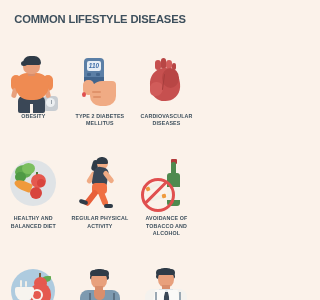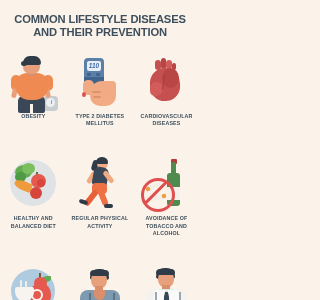--- a/index.html
+++ b/index.html
@@ -151,21 +151,20 @@
   .d2-lapR{width:10px;height:22px;background:#fbfaf8;left:34px;top:28px;transform:skewX(13deg);}
   .d2-stl{width:22px;height:17px;border:2px solid #9aa8b3;border-top:none;border-radius:0 0 12px 12px;left:19px;top:30px;}
 </style>
 </head>
 <body>
 
 <div id="infographic">
 
   <div class="title">
     <span class="ln">COMMON LIFESTYLE DISEASES</span>
-    <span class="ln">AND THEIR PREVENTION</span>
   </div>
 
   <div class="grid">
 
     <div class="row row1">
 
       <div class="cell">
         <div class="art">
           <i class="ob-scale"></i>
             <i class="ob-dial"></i>

